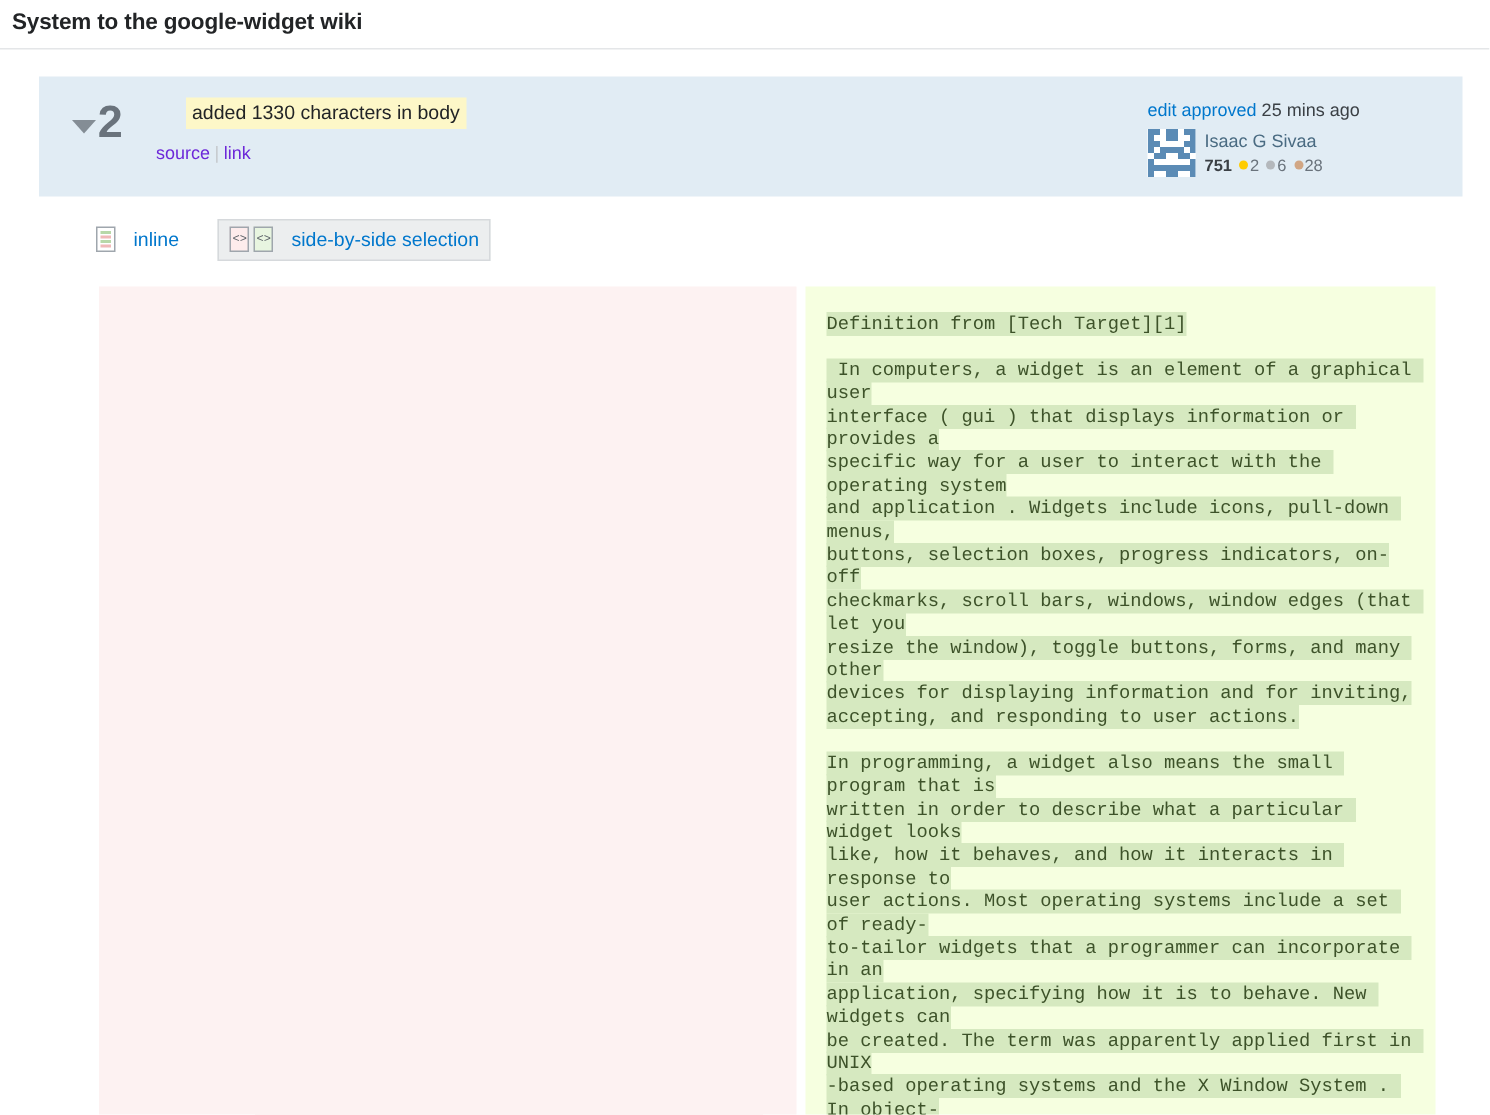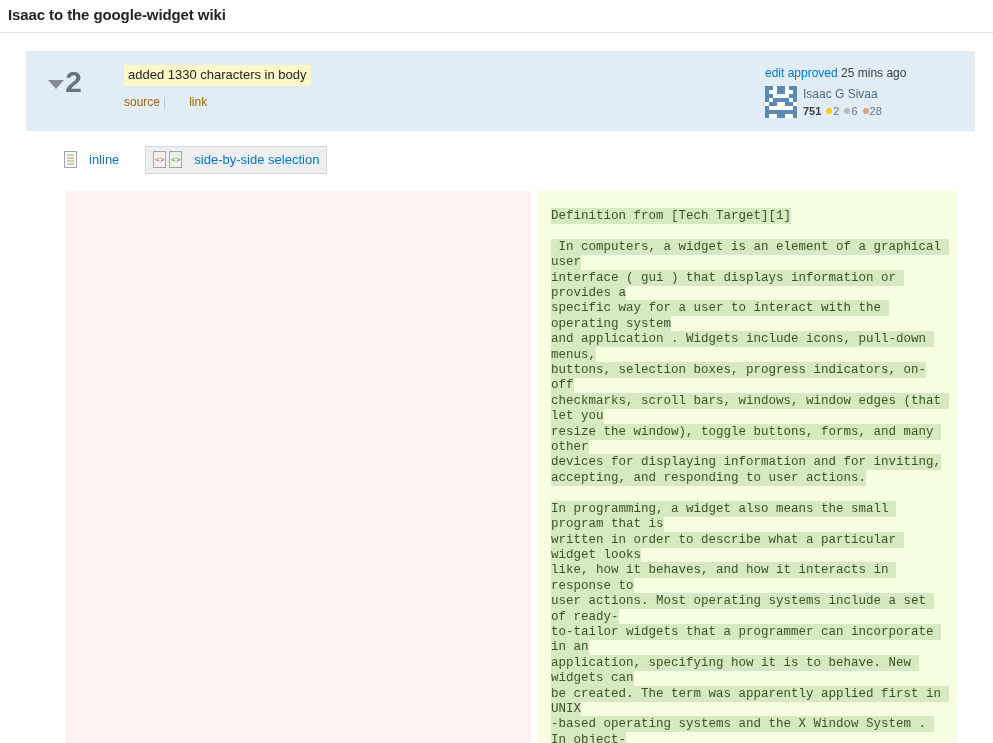--- a/index.html
+++ b/index.html
@@ -82,23 +82,22 @@
     color: #222426;
     line-height: 1.25;
     margin-left: 20px;
   }
   .rev-links {
     margin-top: 9px;
     font-size: 12px;
     color: #848d95;
   }
   .rev-links a {
-    color: #a16207;
+    color: #6d28d9;
     text-decoration: none;
-    margin-left: 20px;
   }
   .rev-links .sep {
     color: #c5c9cc;
     margin: 0 3px;
   }
 
   .rev-side {
     flex: 0 0 210px;
     width: 210px;
     padding-top: 7px;
@@ -243,21 +242,21 @@
   .code .ins {
     background: #d6e9c0;
     padding: 1px 0;
   }
   .blank-line { height: 15.4px; }
 </style>
 </head>
 <body>
 
 <div class="page-title-wrap">
-  <h1 class="page-title">Isaac to the google-widget wiki</h1>
+  <h1 class="page-title">System to the google-widget wiki</h1>
 </div>
 <div class="title-rule"></div>
 
 <div class="revision">
   <div class="rev-header blue">
 
     <div class="rev-vote">
       <div class="rev-caret"></div>
       <div class="rev-number">2</div>
     </div>

